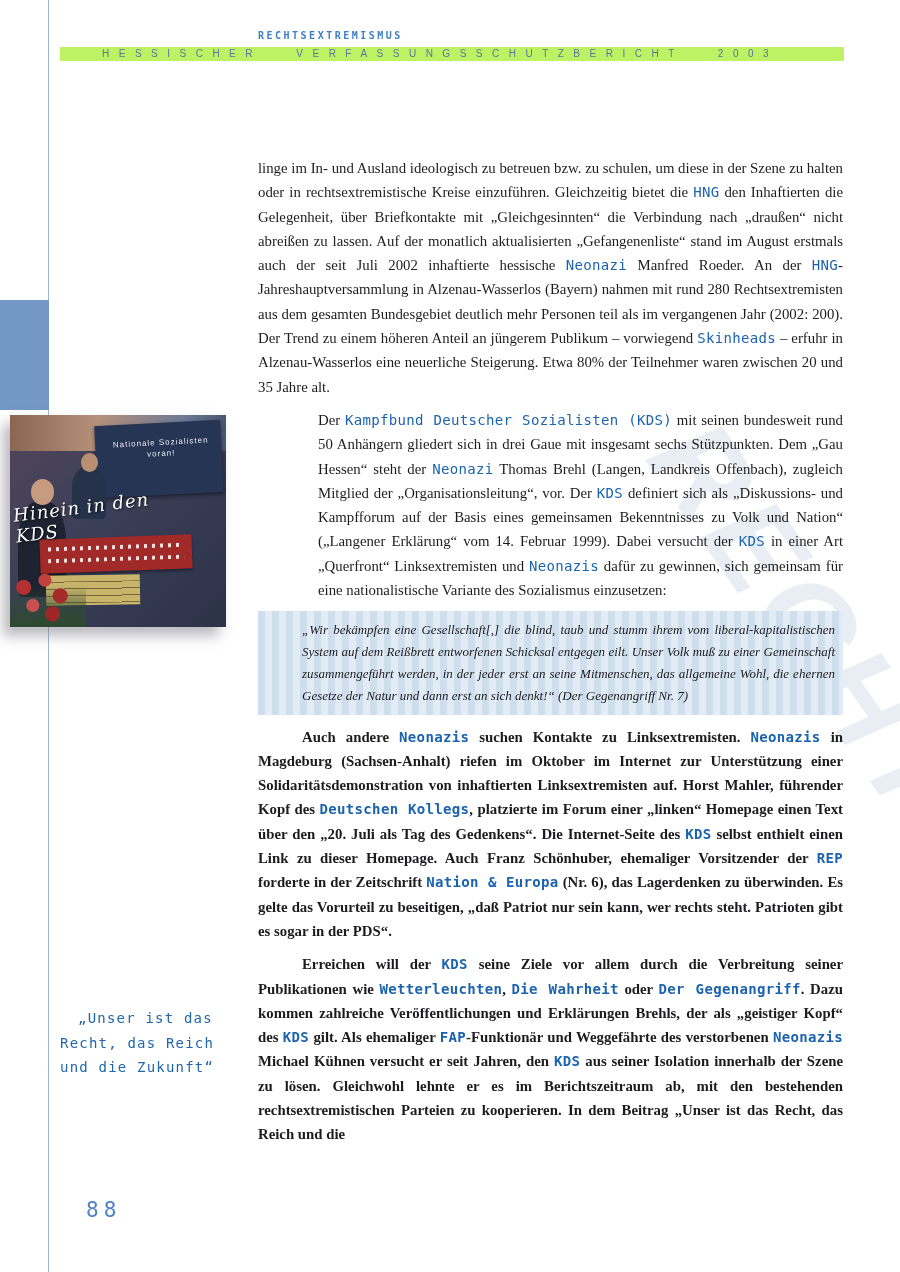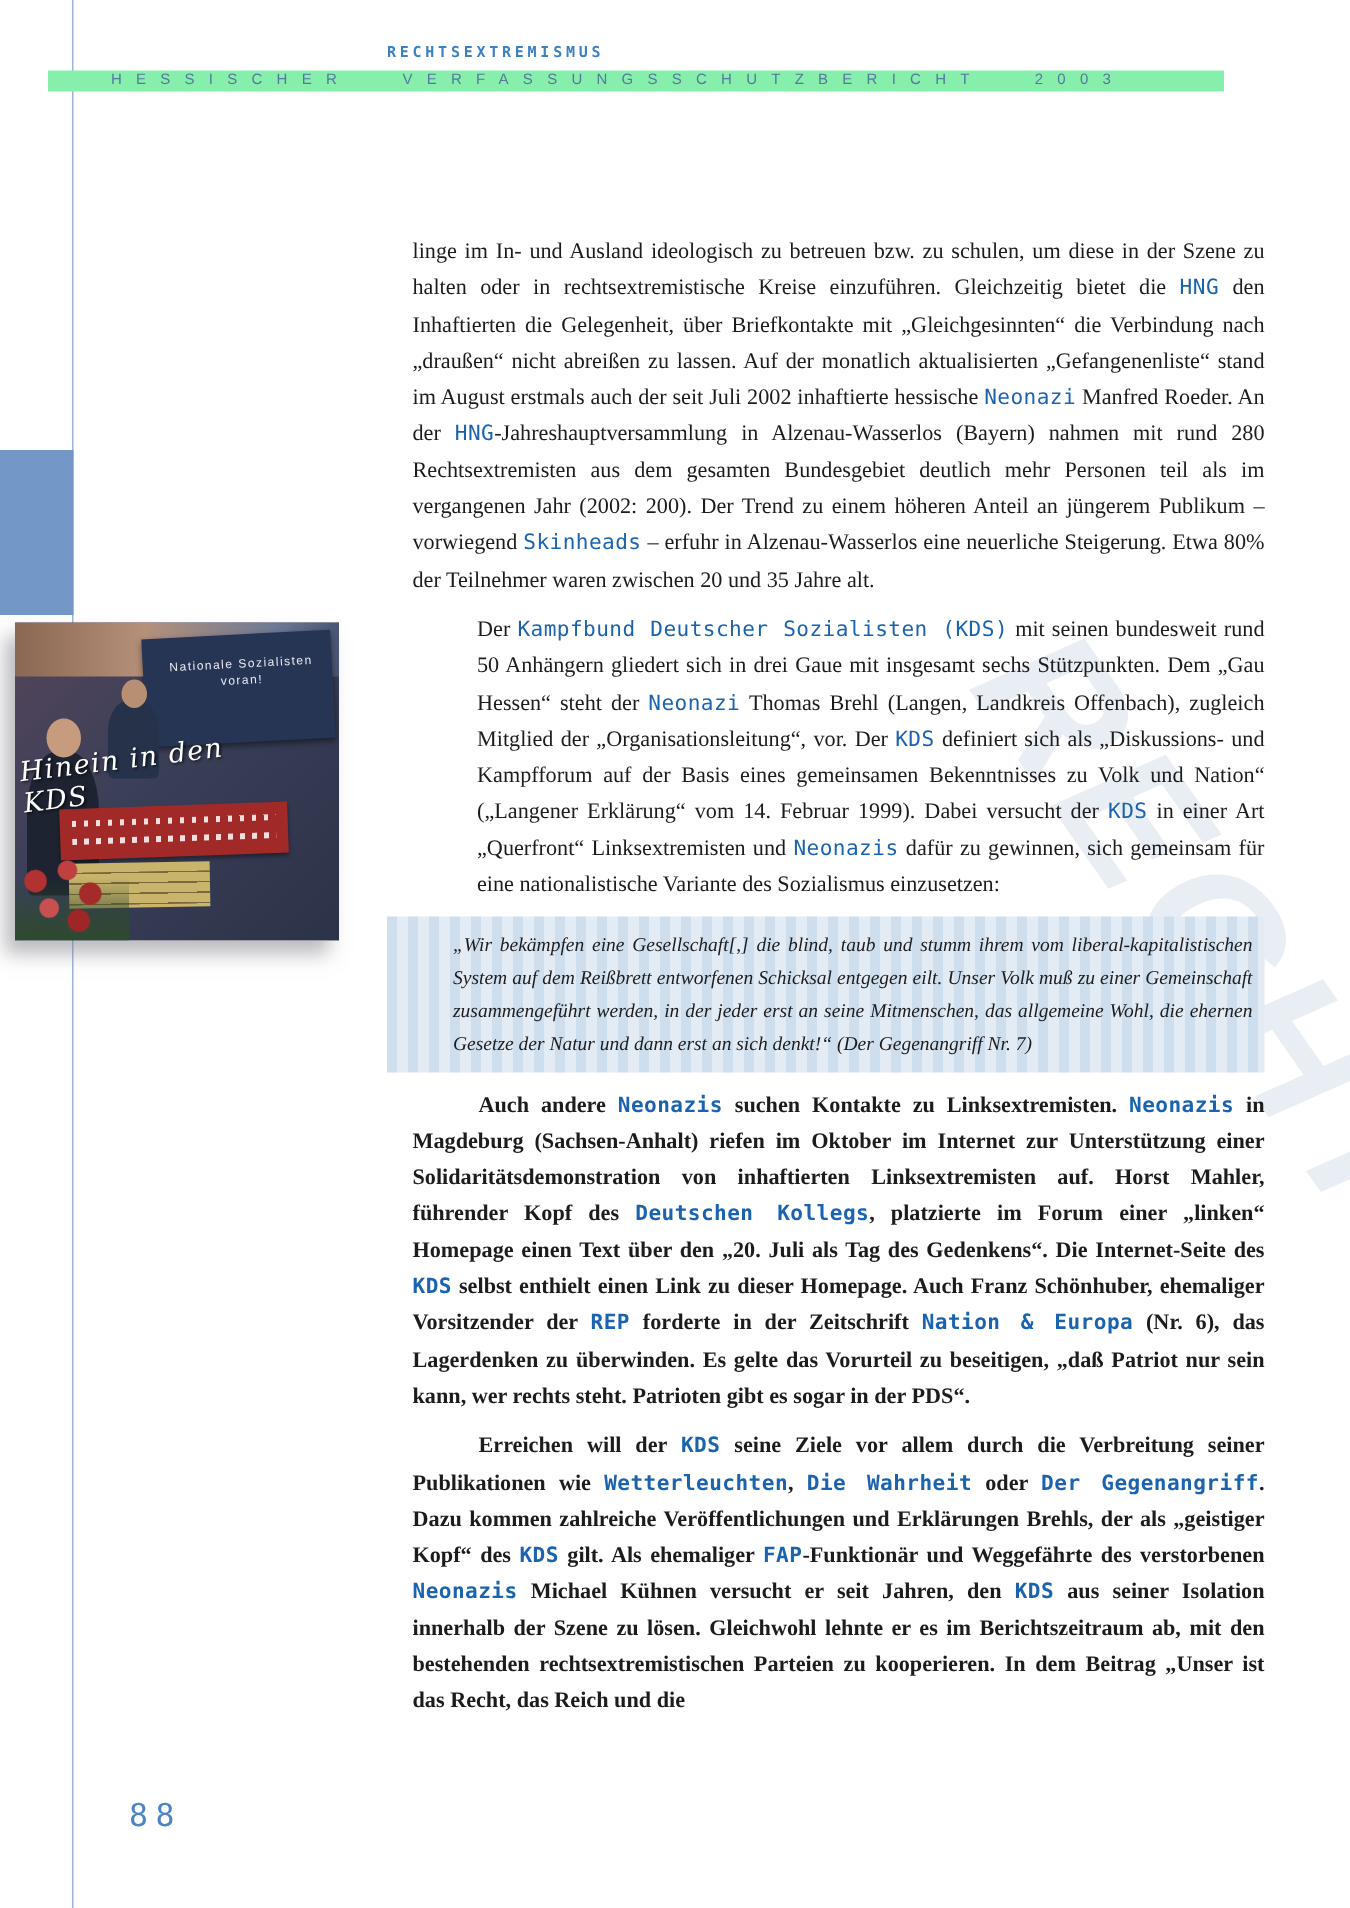--- a/index.html
+++ b/index.html
@@ -8,21 +8,21 @@
     overflow:hidden; font-family:"Liberation Serif", serif; color:#1c1c1e;
   }
   .rule-left { position:absolute; left:48px; top:0; width:1px; height:1272px; background:#9cb5d5; }
   .left-block { position:absolute; left:0; top:300px; width:49px; height:110px; background:#7397c6; }
 
   .section-label {
     position:absolute; left:258px; top:30px;
     font-family:"DejaVu Sans Mono", monospace; font-size:10px; font-weight:bold;
     letter-spacing:2.5px; color:#3e80c4;text-align:center;
   }
-  .banner { position:absolute; left:32px; top:47px; width:784px; height:14px; background:#86efac; }
+  .banner { position:absolute; left:60px; top:47px; width:784px; height:14px; background:#bef264; }
   .banner span {
     position:absolute; left:42px; top:1px; white-space:nowrap;
     font-family:"Liberation Sans", sans-serif; font-size:10px;
     letter-spacing:9.5px; word-spacing:22px; color:#56789f;
   }
 
   .watermark {
     position:absolute; left:735px; top:395px; z-index:0;
     font-family:"Liberation Sans", sans-serif; font-style:italic; font-weight:bold;
     font-size:120px; letter-spacing:8px; color:#e9eef5;
@@ -78,21 +78,21 @@
     position:absolute; left:4px; top:80px; width:160px; transform:rotate(-7deg);
     font-family:"DejaVu Serif", serif; font-style:italic; font-size:18px;
     color:#ffffff; text-shadow:1px 1px 2px rgba(0,0,0,.75); letter-spacing:1px;
   }
 
   
   .column {
     position:absolute; left:258px; top:156px; width:585px; z-index:2;
     font-size:14.8px; line-height:24.3px; text-align:justify;
   }
-  .para { margin:0 0 9px 17px; }
+  .para { margin:0 0 9px 0; }
   .indent-block { margin-left:60px; }
   .first-indent { text-indent:44px;font-weight:bold; }
   .term {
     font-family:"DejaVu Sans Mono", monospace; color:#1b63ae;
     font-size:0.95em; letter-spacing:0.3px;
   }
   .quote {
     margin:4px 0 10px 0; padding:8px 8px 8px 44px;
     font-style:italic; font-size:13px; line-height:21.8px;
     background:repeating-linear-gradient(90deg,#cfdeed 0 7px,#e3ecf5 7px 14px);
@@ -133,20 +133,23 @@
     <div class="p-person-body"></div>
     <div class="p-person-head"></div>
     <div class="p-person2-body"></div>
     <div class="p-person2-head"></div>
     <div class="p-banner-red"></div>
     <div class="p-sign-yellow"></div>
     <div class="p-flowers"></div>
     <div class="photo-caption">Hinein in den KDS</div>
   </div>
 
+  <div class="margin-quote">„Unser ist das
+Recht, das Reich
+und die Zukunft“</div>
 
   <div class="column">
     <p class="para"><span class="plain">linge im In- und Ausland ideologisch zu betreuen bzw. zu schulen, um diese in der Szene zu halten oder in rechtsextremistische Kreise einzuführen. Gleichzeitig bietet die </span><span class="term">HNG</span><span class="plain"> den Inhaftierten die Gelegenheit, über Briefkontakte mit „Gleichgesinnten“ die Verbindung nach „draußen“ nicht abreißen zu lassen. Auf der monatlich aktualisierten „Gefangenenliste“ stand im August erstmals auch der seit Juli 2002 inhaftierte hessische </span><span class="term">Neonazi</span><span class="plain"> Manfred Roeder. An der </span><span class="term">HNG</span><span class="plain">-Jahreshauptversammlung in Alzenau-Wasserlos (Bayern) nahmen mit rund 280 Rechtsextremisten aus dem gesamten Bundesgebiet deutlich mehr Personen teil als im vergangenen Jahr (2002: 200). Der Trend zu einem höheren Anteil an jüngerem Publikum – vorwiegend </span><span class="term">Skinheads</span><span class="plain"> – erfuhr in Alzenau-Wasserlos eine neuerliche Steigerung. Etwa 80% der Teilnehmer waren zwischen 20 und 35 Jahre alt.</span></p>
     <p class="para indent-block"><span class="plain">Der </span><span class="term">Kampfbund Deutscher Sozialisten (KDS)</span><span class="plain"> mit seinen bundesweit rund 50 Anhängern gliedert sich in drei Gaue mit insgesamt sechs Stützpunkten. Dem „Gau Hessen“ steht der </span><span class="term">Neonazi</span><span class="plain"> Thomas Brehl (Langen, Landkreis Offenbach), zugleich Mitglied der „Organisationsleitung“, vor. Der </span><span class="term">KDS</span><span class="plain"> definiert sich als „Diskussions- und Kampfforum auf der Basis eines gemeinsamen Bekenntnisses zu Volk und Nation“ („Langener Erklärung“ vom 14. Februar 1999). Dabei versucht der </span><span class="term">KDS</span><span class="plain"> in einer Art „Querfront“ Linksextremisten und </span><span class="term">Neonazis</span><span class="plain"> dafür zu gewinnen, sich gemeinsam für eine nationalistische Variante des Sozialismus einzusetzen:</span></p>
     <div class="quote">
       <span>„Wir bekämpfen eine Gesellschaft[,] die blind, taub und stumm ihrem vom liberal-kapitalistischen System auf dem Reißbrett entworfenen Schicksal entgegen eilt. Unser Volk muß zu einer Gemeinschaft zusammengeführt werden, in der jeder erst an seine Mitmenschen, das allgemeine Wohl, die ehernen Gesetze der Natur und dann erst an sich denkt!“ (Der Gegenangriff Nr. 7)</span>
     </div>
     <p class="para first-indent"><span class="plain">Auch andere </span><span class="term">Neonazis</span><span class="plain"> suchen Kontakte zu Linksextremisten. </span><span class="term">Neonazis</span><span class="plain"> in Magdeburg (Sachsen-Anhalt) riefen im Oktober im Internet zur Unterstützung einer Solidaritätsdemonstration von inhaftierten Linksextremisten auf. Horst Mahler, führender Kopf des </span><span class="term">Deutschen Kollegs</span><span class="plain">, platzierte im Forum einer „linken“ Homepage einen Text über den „20. Juli als Tag des Gedenkens“. Die Internet-Seite des </span><span class="term">KDS</span><span class="plain"> selbst enthielt einen Link zu dieser Homepage. Auch Franz Schönhuber, ehemaliger Vorsitzender der </span><span class="term">REP</span><span class="plain"> forderte in der Zeitschrift </span><span class="term">Nation &amp; Europa</span><span class="plain"> (Nr. 6), das Lagerdenken zu überwinden. Es gelte das Vorurteil zu beseitigen, „daß Patriot nur sein kann, wer rechts steht. Patrioten gibt es sogar in der PDS“.</span></p>
     <p class="para first-indent"><span class="plain">Erreichen will der </span><span class="term">KDS</span><span class="plain"> seine Ziele vor allem durch die Verbreitung seiner Publikationen wie </span><span class="term">Wetterleuchten</span><span class="plain">, </span><span class="term">Die Wahrheit</span><span class="plain"> oder </span><span class="term">Der Gegenangriff</span><span class="plain">. Dazu kommen zahlreiche Veröffentlichungen und Erklärungen Brehls, der als „geistiger Kopf“ des </span><span class="term">KDS</span><span class="plain"> gilt. Als ehemaliger </span><span class="term">FAP</span><span class="plain">-Funktionär und Weggefährte des verstorbenen </span><span class="term">Neonazis</span><span class="plain"> Michael Kühnen versucht er seit Jahren, den </span><span class="term">KDS</span><span class="plain"> aus seiner Isolation innerhalb der Szene zu lösen. Gleichwohl lehnte er es im Berichtszeitraum ab, mit den bestehenden rechtsextremistischen Parteien zu kooperieren. In dem Beitrag „Unser ist das Recht, das Reich und die</span></p>
   </div>

